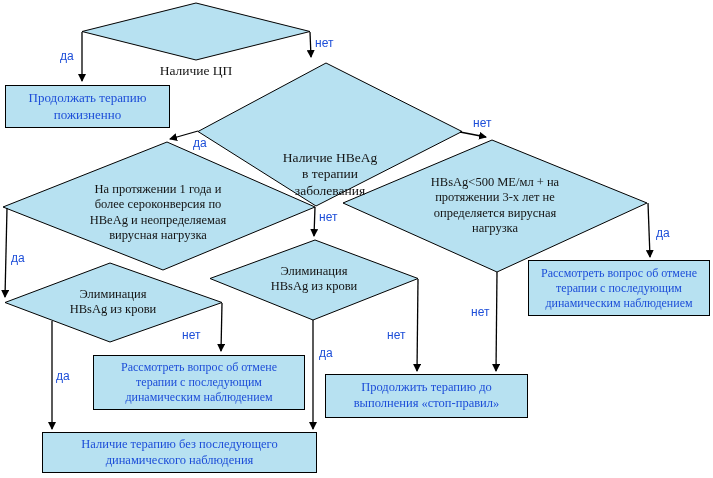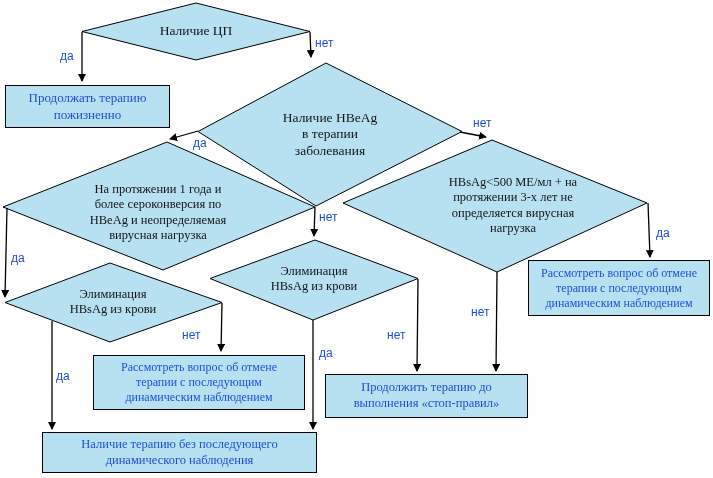--- a/index.html
+++ b/index.html
@@ -24,21 +24,21 @@
     height: 478px;
   }
   .node-label {
     position: absolute;
     transform: translate(-50%, -50%);
     text-align: center;
     white-space: pre-line;
     line-height: 1.22;
     color: #141414;
   }
-  .lbl-lg  { font-size: 13.5px; }
+  .lbl-lg  { font-size: 13.5px; margin-top: 40px; }
   .lbl-md  { font-size: 12.5px; }
   .box {
     position: absolute;
     box-sizing: border-box;
     background: #b7e1f1;
     border: 1px solid #000000;
     display: flex;
     align-items: center;
     justify-content: center;
     text-align: center;
@@ -92,21 +92,21 @@
 
   <div class="node-label lbl-lg" style="left:330px; top:135px; width:180px;">Наличие HBeAg
 в терапии
 заболевания</div>
 
   <div class="node-label lbl-md" style="left:158px; top:205px; width:230px;margin-top:7px;">На протяжении 1 года и
 более сероконверсия по
 HBeAg и неопределяемая
 вирусная нагрузка</div>
 
-  <div class="node-label lbl-md" style="left:513px; top:205px; width:230px;">HBsAg&lt;500 МЕ/мл + на
+  <div class="node-label lbl-md" style="left:495px; top:205px; width:230px;">HBsAg&lt;500 МЕ/мл + на
 протяжении 3-х лет не
 определяется вирусная
 нагрузка</div>
 
   <div class="node-label lbl-md" style="left:314px; top:279px; width:150px;">Элиминация
 HBsAg из крови</div>
 
   <div class="node-label lbl-md" style="left:113px; top:302px; width:150px;">Элиминация
 HBsAg из крови</div>
 

